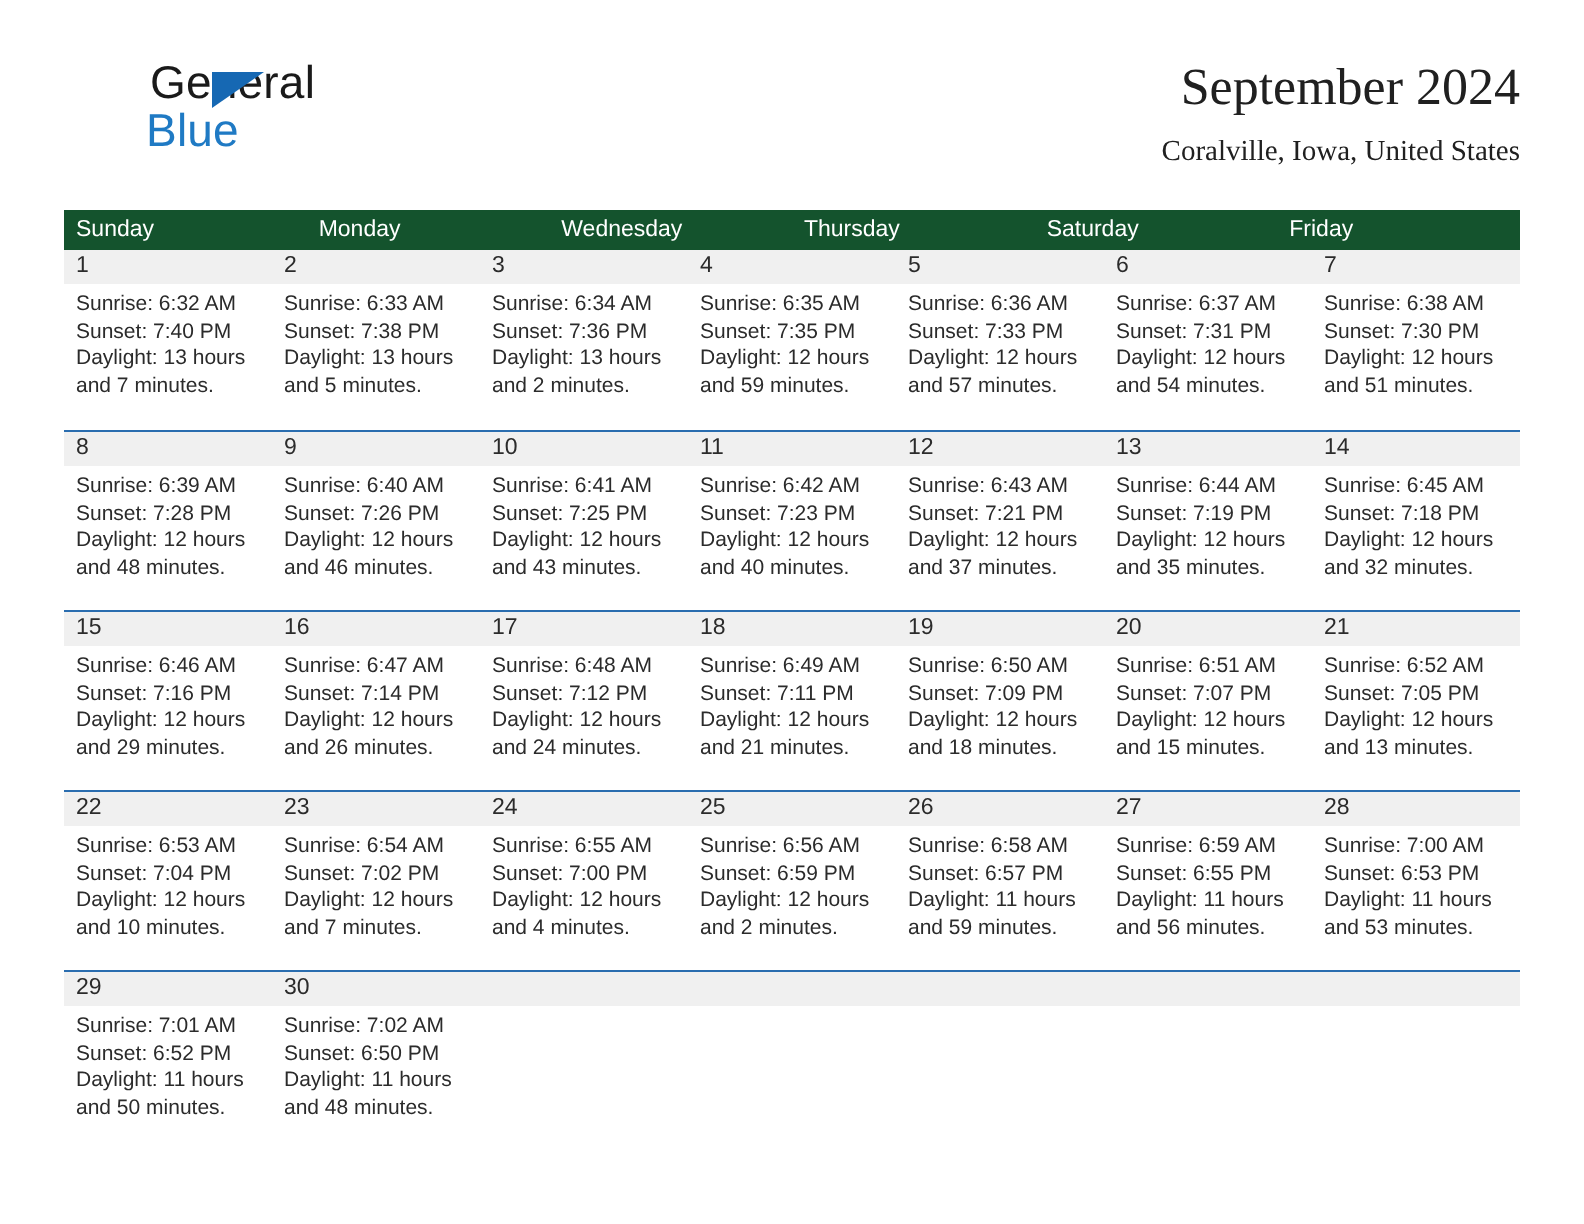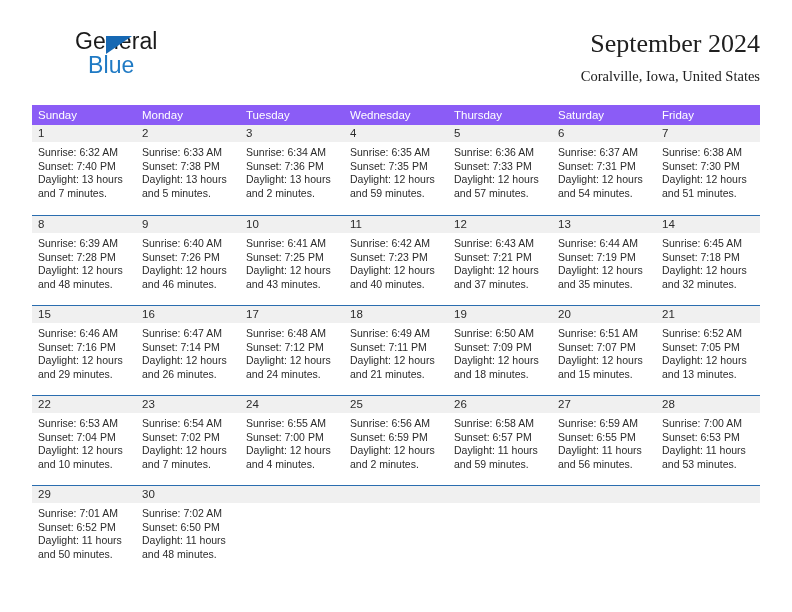--- a/index.html
+++ b/index.html
@@ -52,21 +52,21 @@
     position: absolute;
     left: 74px;
     top: 8px;
     width: 0;
     height: 0;
     border-left: 26px solid #1668b3;
     border-bottom: 18px solid transparent;
   }
   .logo-blue {
     position: absolute;
-    left: 56px;
+    left: 41px;
     top: 24px;
     font-size: 23px;
     color: #1f7ac4;
     letter-spacing: 0.1px;
   }
 
   .title-block {
     position: absolute;
     right: 0;
     top: 0;
@@ -90,21 +90,21 @@
   
   .calendar {
     position: absolute;
     left: 32px;
     top: 105px;
     width: 728px;
   }
 
   .weekday-row {
     display: flex;
-    background: #8b5cf6;
+    background: #14532d;
     height: 20px;
   }
   .weekday-cell {
     flex: 1 1 0;
     color: #ffffff;
     font-size: 11.5px;
     line-height: 20px;
     padding-left: 6px;
     box-sizing: border-box;
     white-space: nowrap;
@@ -169,21 +169,20 @@
       <div class="cal-subtitle">Coralville, Iowa, United States</div>
     </div>
 
   </div>
 
   <div class="calendar">
 
     <div class="weekday-row">
       <div class="weekday-cell">Sunday</div>
       <div class="weekday-cell">Monday</div>
-      <div class="weekday-cell">Tuesday</div>
       <div class="weekday-cell">Wednesday</div>
       <div class="weekday-cell">Thursday</div>
       <div class="weekday-cell">Saturday</div>
       <div class="weekday-cell">Friday</div>
     </div>
 
     <div class="week-row first">
       <div class="day-cell">
         <div class="day-number-band">1</div>
         <div class="day-body">

